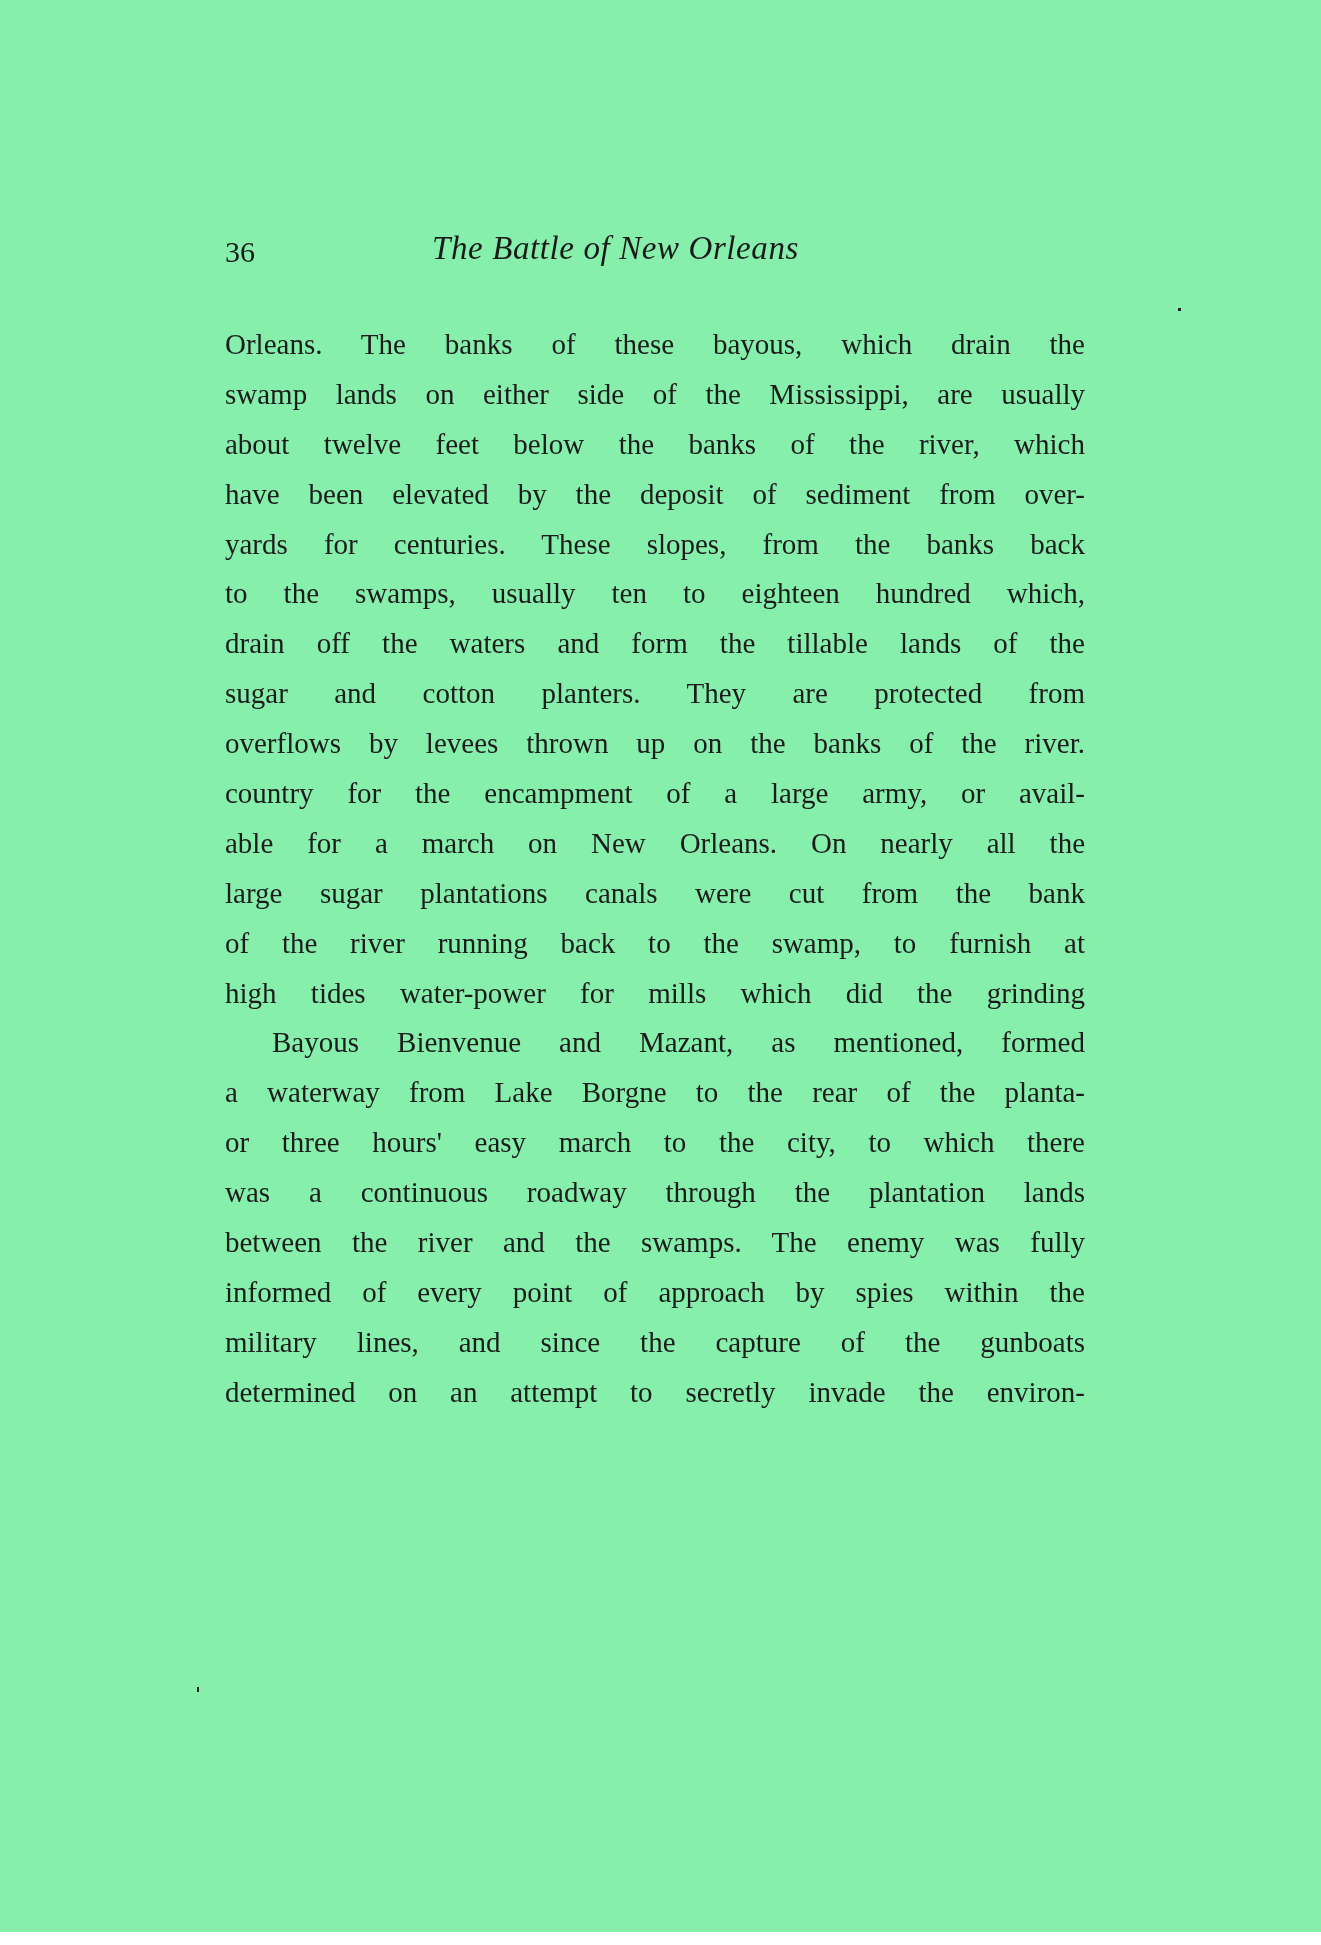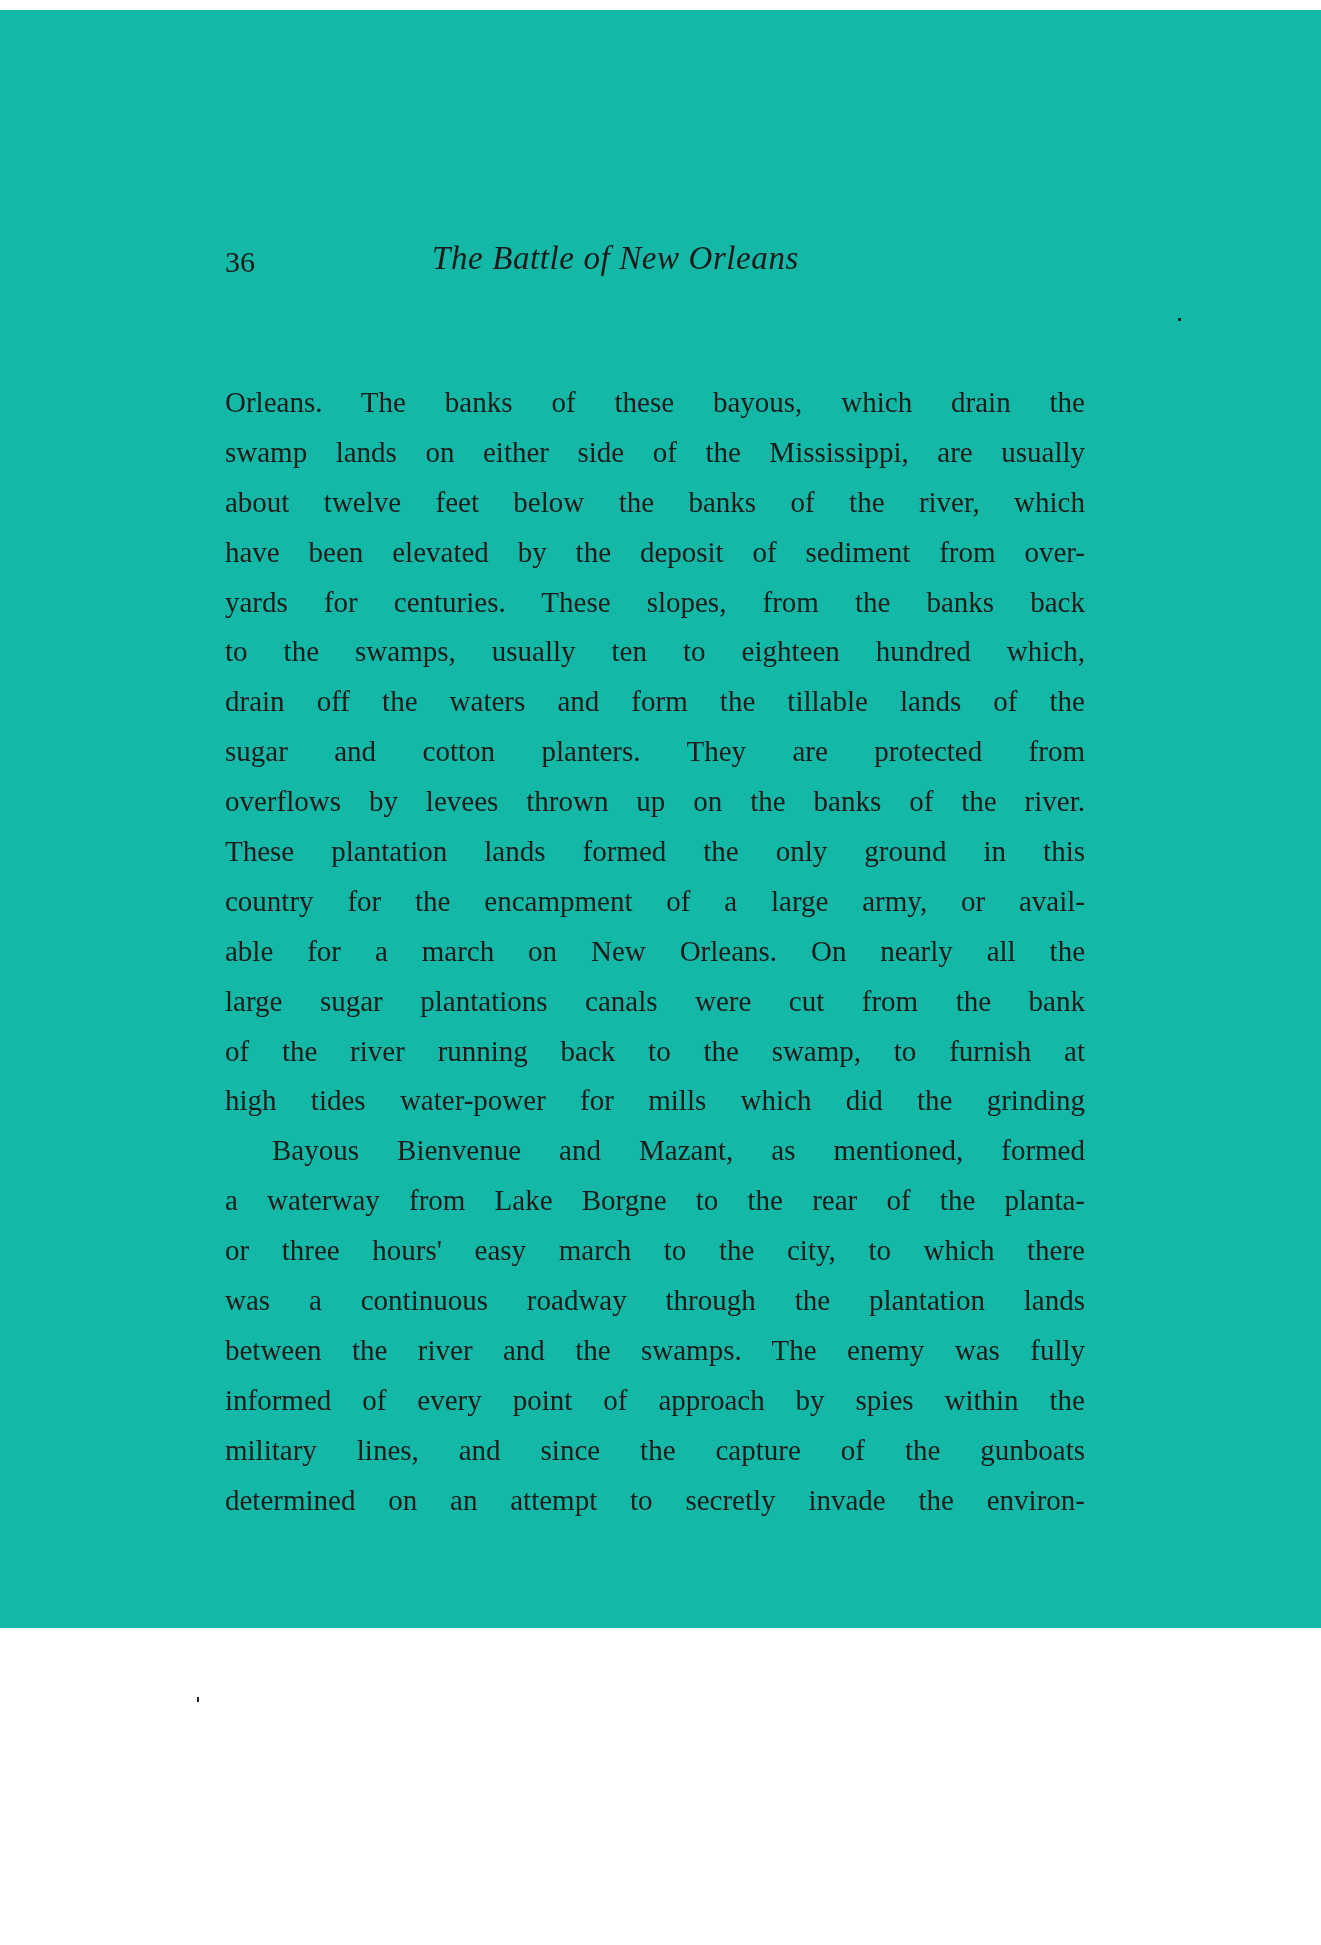--- a/index.html
+++ b/index.html
@@ -1,17 +1,17 @@
 <!DOCTYPE html>
 <html><head>
 <meta charset="utf-8">
 <style>
   html, body { margin: 0; padding: 0; background: #ffffff; }
   body { width: 1321px; height: 1945px; position: relative; overflow: hidden; }
-  .page { position: absolute; left: 0; top: 10px; width: 1321px; height: 1618px; background: #14b8a6; color: #151515; }
+  .page { position: absolute; left: 0; top: 0; width: 1321px; height: 1932px; background: #86efac; color: #151515; }
   .running-head { position: absolute; left: 225px; top: 230px; width: 860px; height: 44px; }
   .page-number { position: absolute; left: 0; top: 0; font-family: "Liberation Serif", serif; font-size: 30px; line-height: 44px; color: #1a1a1a; }
   .running-title { position: absolute; left: 207px; top: -4px; font-family: "Liberation Serif", serif; font-style: italic; font-size: 33px; line-height: 44px; letter-spacing: 0.6px; color: #1a1a1a; white-space: nowrap; }
   .body-text { position: absolute; left: 225px; top: 320px; width: 860px; font-family: "Liberation Serif", serif; font-size: 29px; color: #1c1c1c; }
   .line { display: block; height: 49.9px; line-height: 49.9px; white-space: nowrap; text-align: justify; text-align-last: justify; }
   .line.last { text-align-last: left; }
   .line.indent { padding-left: 47px; }
   .speck { position: absolute; background: #222; }
   .speck-1 { left: 1178px; top: 308px; width: 3px; height: 3px; }
   .speck-2 { left: 197px; top: 1687px; width: 2px; height: 5px; }
@@ -20,30 +20,29 @@
 <body>
 
 <div class="page">
   <div class="running-head">
     <span class="page-number">36</span>
     <span class="running-title">The Battle of New Orleans</span>
   </div>
 
   <div class="body-text">
     <div>
-      <span class="line" style="white-space: normal; overflow: hidden; margin-top: 48px;">Orleans.  The banks of these bayous, which drain the</span>
+      <span class="line" style="white-space: normal; overflow: hidden;">Orleans.  The banks of these bayous, which drain the</span>
       <span class="line" style="white-space: normal; overflow: hidden;">swamp lands on either side of the Mississippi, are usually</span>
       <span class="line" style="white-space: normal; overflow: hidden;">about twelve feet below the banks of the river, which</span>
       <span class="line" style="white-space: normal; overflow: hidden;">have been elevated by the deposit of sediment from over-</span>
       <span class="line" style="white-space: normal; overflow: hidden;">yards for centuries.  These slopes, from the banks back</span>
       <span class="line" style="white-space: normal; overflow: hidden;">to the swamps, usually ten to eighteen hundred which,</span>
       <span class="line" style="white-space: normal; overflow: hidden;">drain off the waters and form the tillable lands of the</span>
       <span class="line" style="white-space: normal; overflow: hidden;">sugar and cotton planters.  They are protected from</span>
       <span class="line" style="white-space: normal; overflow: hidden;">overflows by levees thrown up on the banks of the river.</span>
-      <span class="line" style="white-space: normal; overflow: hidden;">These plantation lands formed the only ground in this</span>
       <span class="line" style="white-space: normal; overflow: hidden;">country for the encampment of a large army, or avail-</span>
       <span class="line" style="white-space: normal; overflow: hidden;">able for a march on New Orleans.  On nearly all the</span>
       <span class="line" style="white-space: normal; overflow: hidden;">large sugar plantations canals were cut from the bank</span>
       <span class="line" style="white-space: normal; overflow: hidden;">of the river running back to the swamp, to furnish at</span>
       <span class="line" style="white-space: normal; overflow: hidden;">high tides water-power for mills which did the grinding</span>
     </div>
     <div>
       <span class="line indent" style="white-space: normal; overflow: hidden;">Bayous Bienvenue and Mazant, as mentioned, formed</span>
       <span class="line" style="white-space: normal; overflow: hidden;">a waterway from Lake Borgne to the rear of the planta-</span>
       <span class="line" style="white-space: normal; overflow: hidden;">or three hours' easy march to the city, to which there</span>

